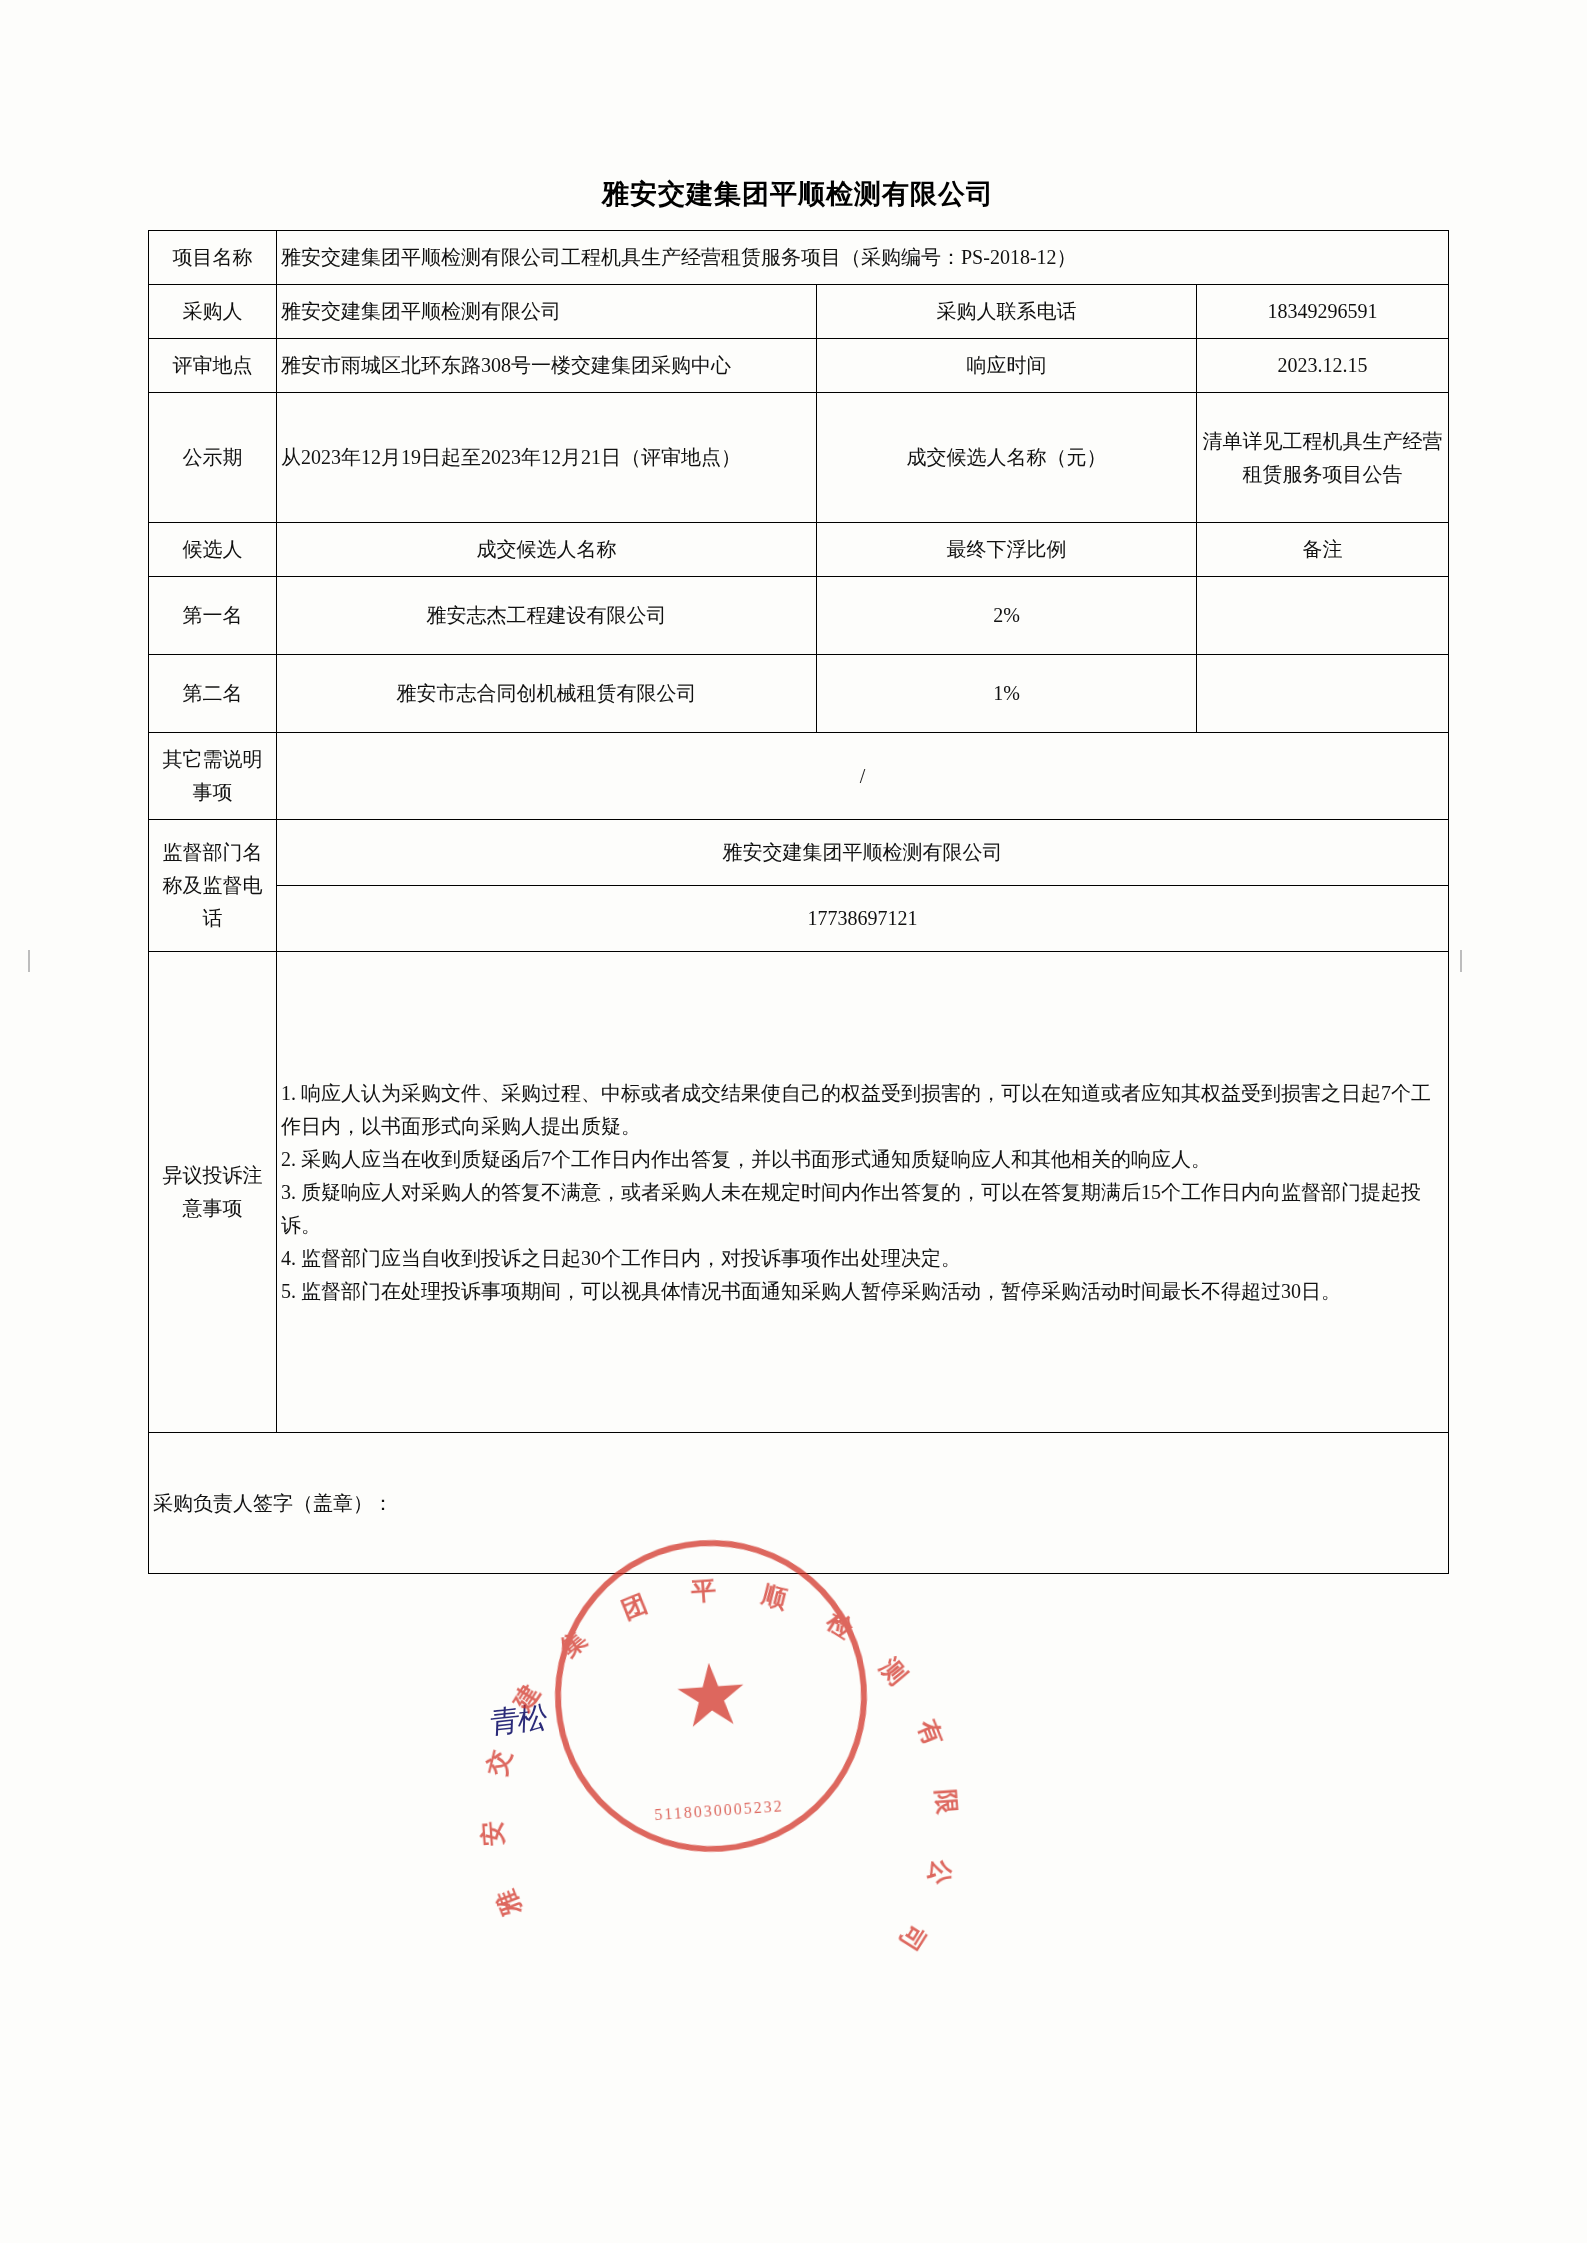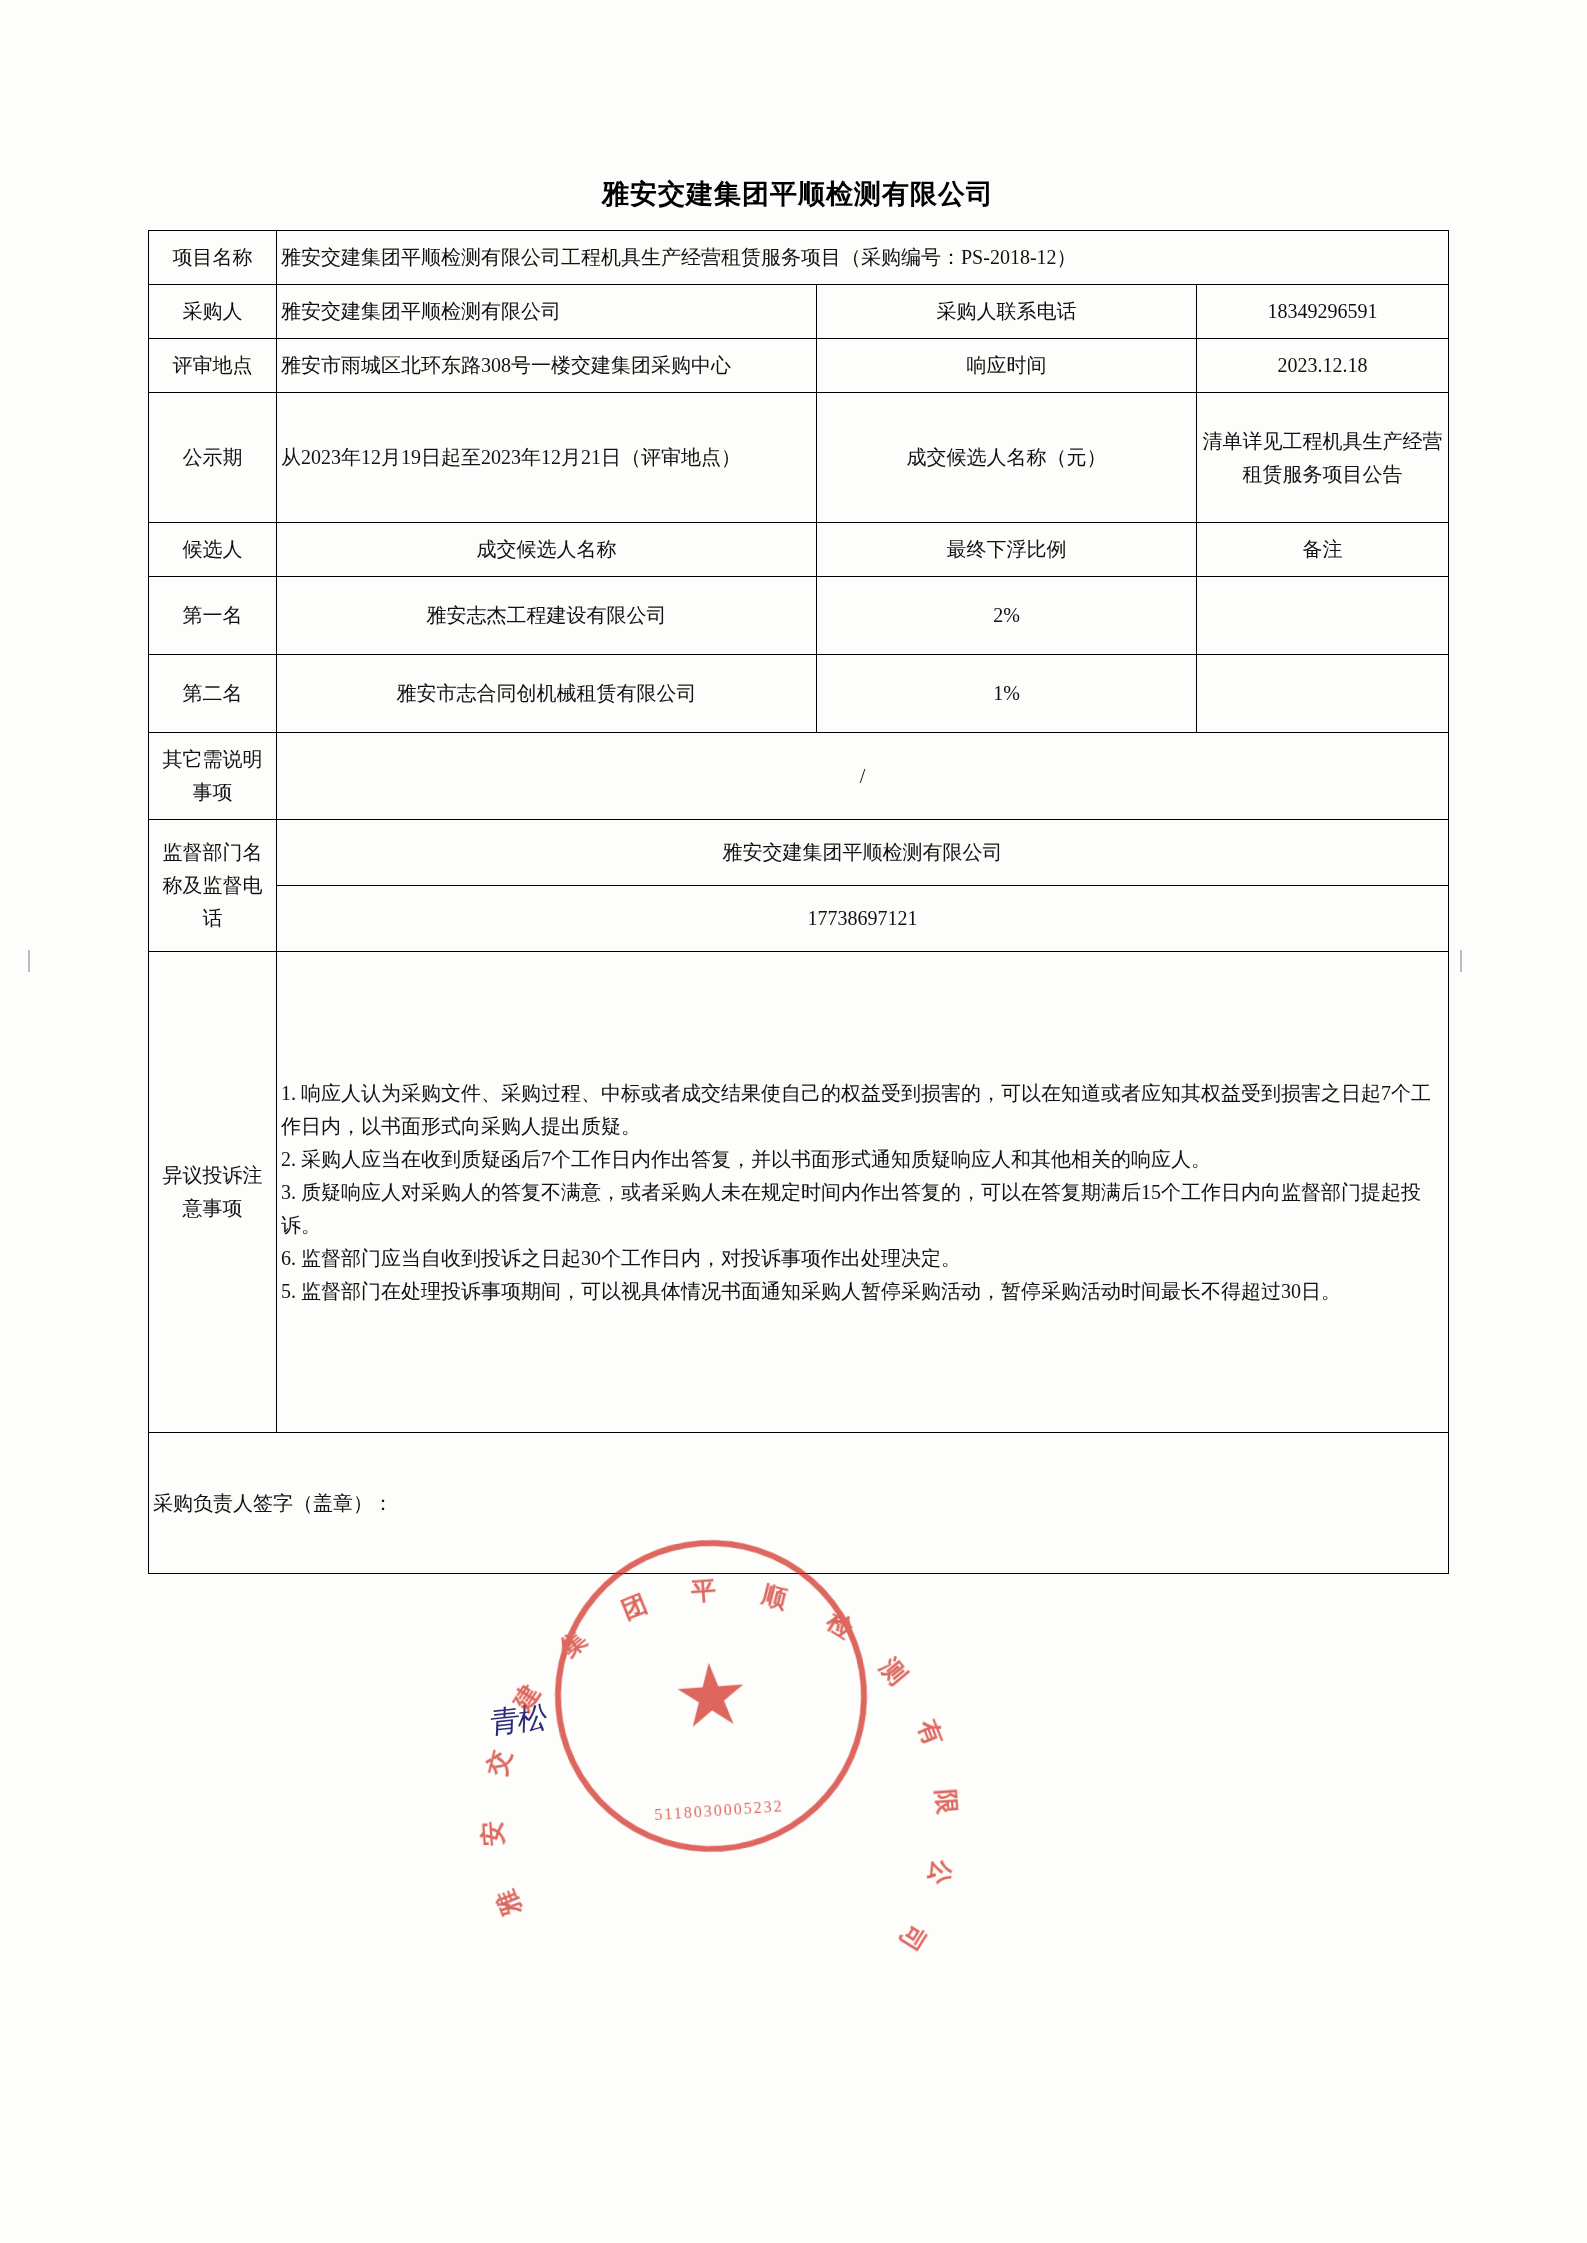--- a/index.html
+++ b/index.html
@@ -171,21 +171,21 @@
         <tr>
           <td class="lbl">采购人</td>
           <td class="left">雅安交建集团平顺检测有限公司</td>
           <td class="ctr">采购人联系电话</td>
           <td class="ctr">18349296591</td>
         </tr>
         <tr>
           <td class="lbl">评审地点</td>
           <td class="left">雅安市雨城区北环东路308号一楼交建集团采购中心</td>
           <td class="ctr">响应时间</td>
-          <td class="ctr">2023.12.18</td>
+          <td class="ctr">2023.12.15</td>
         </tr>
         <tr style="height:130px;">
           <td class="lbl">公示期</td>
           <td class="left">从2023年12月19日起至2023年12月21日（评审地点）</td>
           <td class="ctr">成交候选人名称（元）</td>
           <td class="ctr">清单详见工程机具生产经营租赁服务项目公告</td>
         </tr>
         <tr>
           <td class="lbl">候选人</td>
           <td class="ctr">成交候选人名称</td>
@@ -214,21 +214,21 @@
         </tr>
         <tr style="height:66px;">
           <td class="ctr" colspan="3">17738697121</td>
         </tr>
         <tr>
           <td class="lbl">异议投诉注意事项</td>
           <td class="notice" colspan="3" style="height:460px; vertical-align:middle;">
             <p>1. 响应人认为采购文件、采购过程、中标或者成交结果使自己的权益受到损害的，可以在知道或者应知其权益受到损害之日起7个工作日内，以书面形式向采购人提出质疑。</p>
             <p>2. 采购人应当在收到质疑函后7个工作日内作出答复，并以书面形式通知质疑响应人和其他相关的响应人。</p>
             <p>3. 质疑响应人对采购人的答复不满意，或者采购人未在规定时间内作出答复的，可以在答复期满后15个工作日内向监督部门提起投诉。</p>
-            <p>6. 监督部门应当自收到投诉之日起30个工作日内，对投诉事项作出处理决定。</p>
+            <p>4. 监督部门应当自收到投诉之日起30个工作日内，对投诉事项作出处理决定。</p>
             <p>5. 监督部门在处理投诉事项期间，可以视具体情况书面通知采购人暂停采购活动，暂停采购活动时间最长不得超过30日。</p>
           </td>
         </tr>
         <tr class="sig-row">
           <td class="sig-label left" colspan="4">采购负责人签字（盖章）：</td>
         </tr>
       </tbody>
     </table>
   </div>
 

